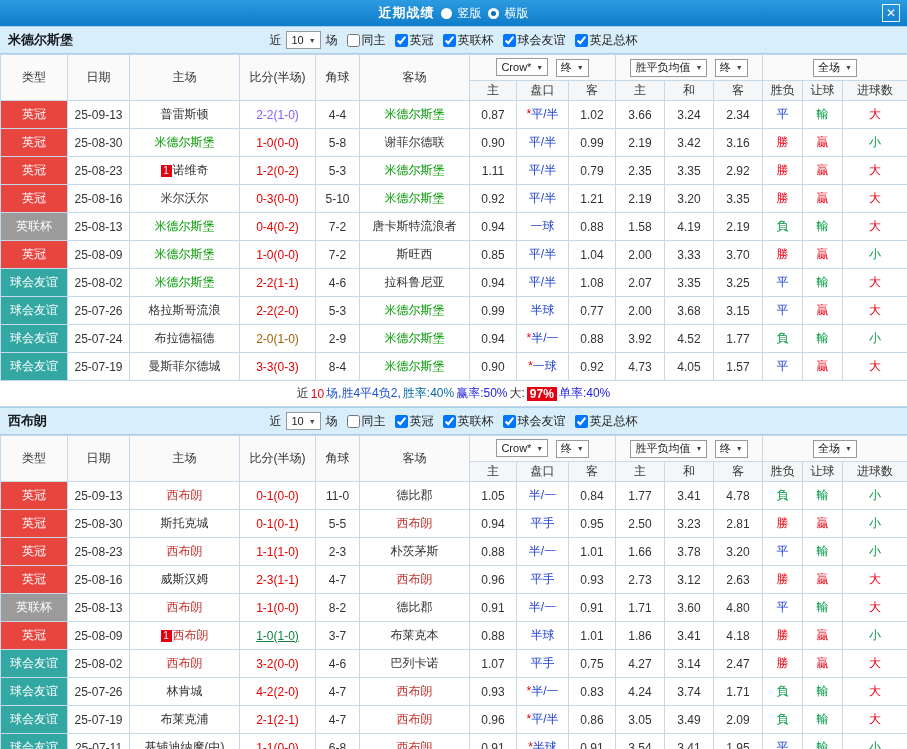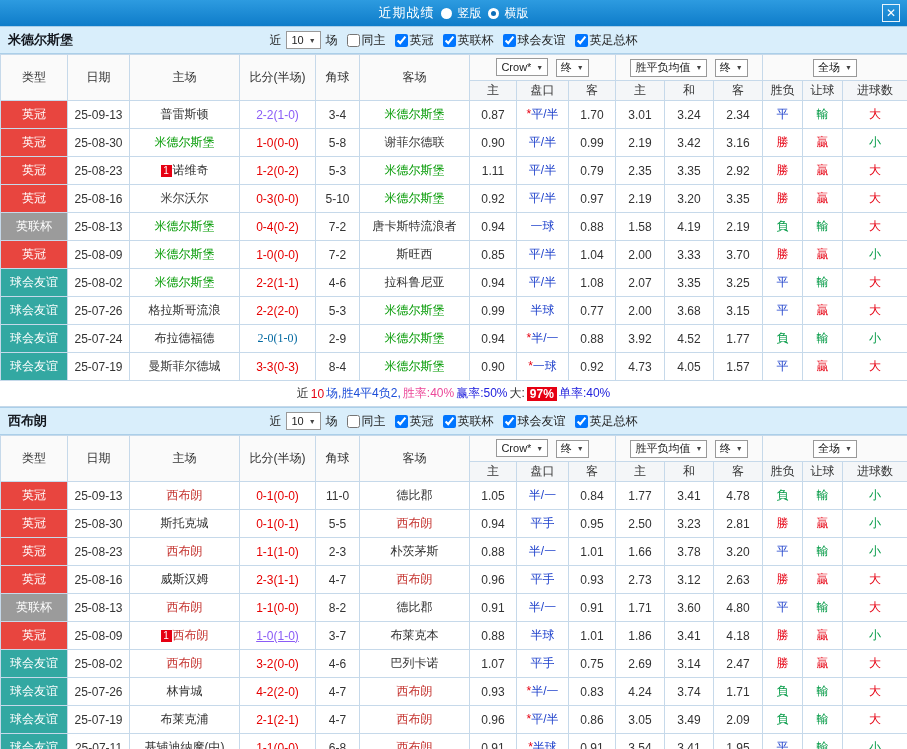--- a/index.html
+++ b/index.html
@@ -1,20 +1,20 @@
 <!DOCTYPE html>
 <html><head>
 <meta charset="utf-8">
 <style>
   *{box-sizing:border-box}
   body{margin:0;background:#e8e8e8}
   .page{width:907px;height:749px;overflow:hidden;background:#fff;font-family:"Liberation Sans","DejaVu Sans",sans-serif;margin:0 auto;position:relative}
   
   .topbar{height:26px;background:linear-gradient(180deg,#2d9be0,#0e7cc9);display:flex;align-items:center;justify-content:center;gap:6px;position:relative;color:#fff;font-size:13px}
-  .topbar .title{font-weight:normal;letter-spacing:1px}
+  .topbar .title{font-weight:bold;letter-spacing:1px}
   .rlabel{font-size:12px;cursor:pointer}
   .radio{width:11px;height:11px;border-radius:50%;background:#fff;display:inline-block;position:relative;vertical-align:middle;cursor:pointer}
   .radio .dot{position:absolute;left:3px;top:3px;width:5px;height:5px;border-radius:50%;background:#0d6eb8}
   .close{position:absolute;right:7px;top:4px;width:18px;height:18px;border:1px solid rgba(255,255,255,.9);color:#fff;font-size:12px;line-height:16px;text-align:center;cursor:pointer;font-weight:bold}
   
   .teambar{height:28px;background:#d9eefb;border-top:1px solid #abcfe9;border-bottom:1px solid #abcfe9;position:relative;display:flex;align-items:center;justify-content:center;font-size:12px;color:#222}
   .teamname{position:absolute;left:8px;font-size:13px;font-weight:bold;color:#14181f}
   .filters{display:flex;align-items:center;gap:3px}
   .cb{display:inline-flex;align-items:center;gap:2px;margin-left:6px;cursor:pointer}
   .cb input{width:13px;height:13px;margin:0}
@@ -144,26 +144,26 @@
         <th>让球</th>
         <th>进球数</th>
       </tr>
     </thead>
     <tbody>
         <tr class="data">
           <td class="type" style="background: rgb(232, 69, 63); color: rgb(255, 255, 255);">英冠</td>
           <td class="date">25-09-13</td>
           <td class="team"><span class="tn">普雷斯顿</span></td>
           <td class="score" style="color: #8b5cf6;">2-2(1-0)</td>
-          <td class="corner">3-4</td>
+          <td class="corner">4-4</td>
           <td class="team"><span class="tn" style="color:#009900">米德尔斯堡</span></td>
           <td class="odds">0.87</td>
           <td class="hand"><span style="color:#e60012">*</span><span style="color:#2244cc">平/半</span></td>
-          <td class="odds">1.70</td>
-          <td class="odds">3.01</td>
+          <td class="odds">1.02</td>
+          <td class="odds">3.66</td>
           <td class="odds">3.24</td>
           <td class="odds">2.34</td>
           <td class="res" style="color: rgb(34, 68, 204);">平</td>
           <td class="res" style="color: rgb(0, 153, 68);">輸</td>
           <td class="res" style="color: rgb(230, 0, 18);">大</td>
         </tr>
         <tr class="data">
           <td class="type" style="background: rgb(232, 69, 63); color: rgb(255, 255, 255);">英冠</td>
           <td class="date">25-08-30</td>
           <td class="team"><span class="tn" style="color:#009900">米德尔斯堡</span></td>
@@ -199,21 +199,21 @@
         </tr>
         <tr class="data">
           <td class="type" style="background: rgb(232, 69, 63); color: rgb(255, 255, 255);">英冠</td>
           <td class="date">25-08-16</td>
           <td class="team"><span class="tn">米尔沃尔</span></td>
           <td class="score" style="color: rgb(230, 0, 0);">0-3(0-0)</td>
           <td class="corner">5-10</td>
           <td class="team"><span class="tn" style="color:#009900">米德尔斯堡</span></td>
           <td class="odds">0.92</td>
           <td class="hand"><span style="color:#2244cc">平/半</span></td>
-          <td class="odds">0.97</td>
+          <td class="odds">1.21</td>
           <td class="odds">2.19</td>
           <td class="odds">3.20</td>
           <td class="odds">3.35</td>
           <td class="res" style="color: rgb(230, 0, 18);">勝</td>
           <td class="res" style="color: rgb(230, 0, 18);">贏</td>
           <td class="res" style="color: rgb(230, 0, 18);">大</td>
         </tr>
         <tr class="data">
           <td class="type" style="background: rgb(155, 155, 155); color: rgb(255, 255, 255);">英联杯</td>
           <td class="date">25-08-13</td>
@@ -279,21 +279,21 @@
           <td class="odds">3.68</td>
           <td class="odds">3.15</td>
           <td class="res" style="color: rgb(34, 68, 204);">平</td>
           <td class="res" style="color: rgb(230, 0, 18);">贏</td>
           <td class="res" style="color: rgb(230, 0, 18);">大</td>
         </tr>
         <tr class="data">
           <td class="type" style="background: rgb(51, 168, 162); color: rgb(255, 255, 255);">球会友谊</td>
           <td class="date">25-07-24</td>
           <td class="team"><span class="tn">布拉德福德</span></td>
-          <td class="score" style="color: #0369a1; font-family: Liberation Serif, serif;">2-0(1-0)</td>
+          <td class="score" style="color: #a16207;">2-0(1-0)</td>
           <td class="corner">2-9</td>
           <td class="team"><span class="tn" style="color:#009900">米德尔斯堡</span></td>
           <td class="odds">0.94</td>
           <td class="hand"><span style="color:#e60012">*</span><span style="color:#2244cc">半/一</span></td>
           <td class="odds">0.88</td>
           <td class="odds">3.92</td>
           <td class="odds">4.52</td>
           <td class="odds">1.77</td>
           <td class="res" style="color: rgb(0, 153, 68);">負</td>
           <td class="res" style="color: rgb(0, 153, 68);">輸</td>
@@ -316,21 +316,21 @@
           <td class="res" style="color: rgb(230, 0, 18);">贏</td>
           <td class="res" style="color: rgb(230, 0, 18);">大</td>
         </tr>
       </tbody>
   </table>
 
   <div class="summary">
       <span style="color: rgb(51, 51, 51);">近</span>
       <span style="color: rgb(230, 0, 18);">10</span>
       <span style="color: #1d4ed8;">场,胜4平4负2, </span>
-      <span style="color: #ec4899;">胜率:40%</span>
+      <span style="color: #0369a1;">胜率:40%</span>
       <span style="color: rgb(34, 34, 221);"> 赢率:50%</span>
       <span style="color: rgb(51, 51, 51);"> 大:</span>
       <span style="background: rgb(230, 0, 18); color: rgb(255, 255, 255); padding: 0px 3px; font-weight: bold;">97%</span>
       <span style="color: rgb(34, 34, 221);"> 单率:40%</span>
     </div>
 
   <div class="teambar">
     <span class="teamname">西布朗</span>
     <div class="filters">
       <span>近</span>
@@ -510,21 +510,21 @@
           <td class="odds">3.60</td>
           <td class="odds">4.80</td>
           <td class="res" style="color: rgb(34, 68, 204);">平</td>
           <td class="res" style="color: rgb(0, 153, 68);">輸</td>
           <td class="res" style="color: rgb(230, 0, 18);">大</td>
         </tr>
         <tr class="data">
           <td class="type" style="background: rgb(232, 69, 63); color: rgb(255, 255, 255);">英冠</td>
           <td class="date">25-08-09</td>
           <td class="team"><span class="rc">1</span><span class="tn" style="color:#c53632">西布朗</span></td>
-          <td class="score" style="color: #8b5cf6; text-decoration: underline;">1-0(1-0)</td>
+          <td class="score" style="color: #15803d; text-decoration: underline;">1-0(1-0)</td>
           <td class="corner">3-7</td>
           <td class="team"><span class="tn">布莱克本</span></td>
           <td class="odds">0.88</td>
           <td class="hand"><span style="color:#2244cc">半球</span></td>
           <td class="odds">1.01</td>
           <td class="odds">1.86</td>
           <td class="odds">3.41</td>
           <td class="odds">4.18</td>
           <td class="res" style="color: rgb(230, 0, 18);">勝</td>
           <td class="res" style="color: rgb(230, 0, 18);">贏</td>
@@ -533,21 +533,21 @@
         <tr class="data">
           <td class="type" style="background: rgb(51, 168, 162); color: rgb(255, 255, 255);">球会友谊</td>
           <td class="date">25-08-02</td>
           <td class="team"><span class="tn" style="color:#c53632">西布朗</span></td>
           <td class="score" style="color: rgb(230, 0, 0);">3-2(0-0)</td>
           <td class="corner">4-6</td>
           <td class="team"><span class="tn">巴列卡诺</span></td>
           <td class="odds">1.07</td>
           <td class="hand"><span style="color:#2244cc">平手</span></td>
           <td class="odds">0.75</td>
-          <td class="odds">2.69</td>
+          <td class="odds">4.27</td>
           <td class="odds">3.14</td>
           <td class="odds">2.47</td>
           <td class="res" style="color: rgb(230, 0, 18);">勝</td>
           <td class="res" style="color: rgb(230, 0, 18);">贏</td>
           <td class="res" style="color: rgb(230, 0, 18);">大</td>
         </tr>
         <tr class="data">
           <td class="type" style="background: rgb(51, 168, 162); color: rgb(255, 255, 255);">球会友谊</td>
           <td class="date">25-07-26</td>
           <td class="team"><span class="tn">林肯城</span></td>

